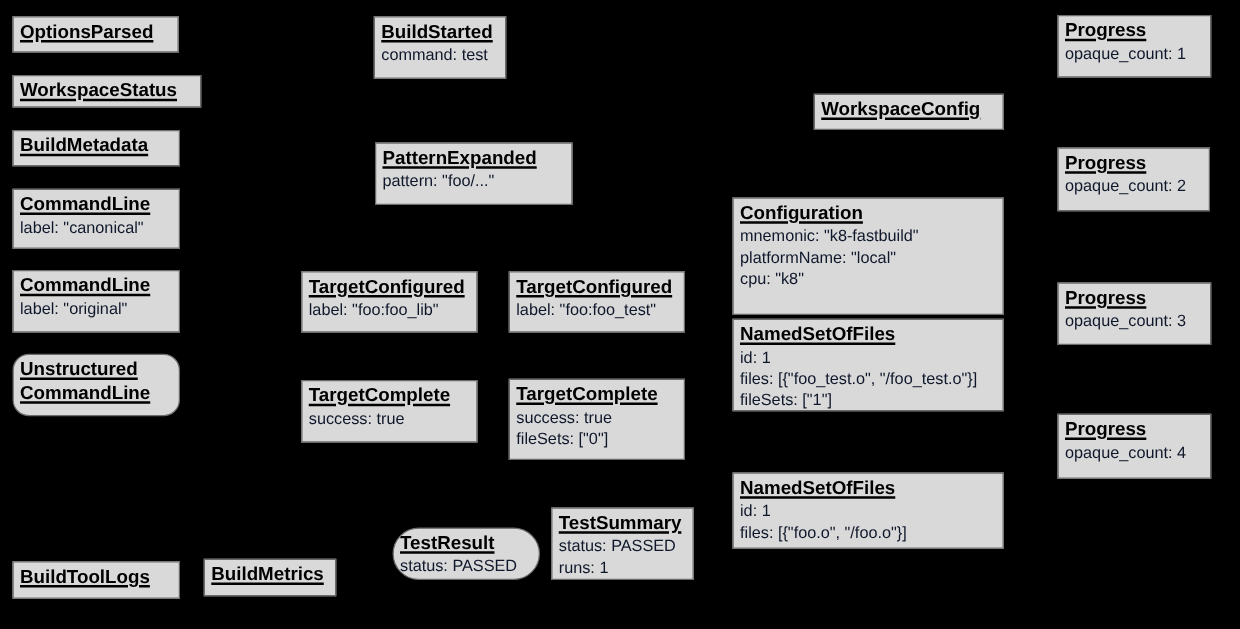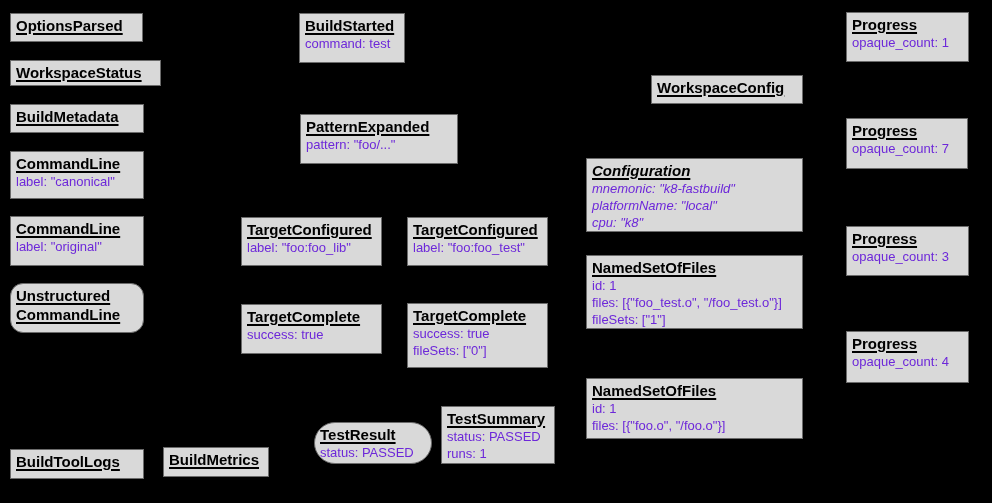--- a/index.html
+++ b/index.html
@@ -27,21 +27,21 @@
     font-size: 15px;
     font-weight: bold;
     color: #000000;
     line-height: 19px;
     text-decoration: underline;
     text-decoration-thickness: 1.5px;
     text-underline-offset: 2px;
   }
   .node-detail {
     font-size: 13px;
-    color: #6d28d9;
+    color: #0f172a;
     line-height: 17px;
     white-space: nowrap;
   }
 </style>
 </head>
 <body>
 
 <div class="canvas">
 
   <div class="node" style="left:10px; top:13px; width:133px; height:29px;">
@@ -118,21 +118,21 @@
   <div class="node" style="left:441px; top:406px; width:114px; height:58px;">
     <div class="node-title">TestSummary</div>
     <div class="node-detail">status: PASSED</div>
     <div class="node-detail">runs: 1</div>
   </div>
 
   <div class="node" style="left:651px; top:75px; width:152px; height:29px;">
     <div class="node-title">WorkspaceConfig</div>
   </div>
 
-  <div class="node" style="left:586px; top:158px; width:217px; height:74px;font-style:italic;">
+  <div class="node" style="left:586px; top:158px; width:217px; height:94px;">
     <div class="node-title">Configuration</div>
     <div class="node-detail">mnemonic: "k8-fastbuild"</div>
     <div class="node-detail">platformName: "local"</div>
     <div class="node-detail">cpu: "k8"</div>
   </div>
 
   <div class="node" style="left:586px; top:255px; width:217px; height:74px;">
     <div class="node-title">NamedSetOfFiles</div>
     <div class="node-detail">id: 1</div>
     <div class="node-detail">files: [{"foo_test.o", "/foo_test.o"}]</div>
@@ -145,21 +145,21 @@
     <div class="node-detail">files: [{"foo.o", "/foo.o"}]</div>
   </div>
 
   <div class="node" style="left:846px; top:12px; width:123px; height:50px;">
     <div class="node-title">Progress</div>
     <div class="node-detail">opaque_count: 1</div>
   </div>
 
   <div class="node" style="left:846px; top:118px; width:122px; height:51px;">
     <div class="node-title">Progress</div>
-    <div class="node-detail">opaque_count: 7</div>
+    <div class="node-detail">opaque_count: 2</div>
   </div>
 
   <div class="node" style="left:846px; top:226px; width:123px; height:50px;">
     <div class="node-title">Progress</div>
     <div class="node-detail">opaque_count: 3</div>
   </div>
 
   <div class="node" style="left:846px; top:331px; width:123px; height:52px;">
     <div class="node-title">Progress</div>
     <div class="node-detail">opaque_count: 4</div>

